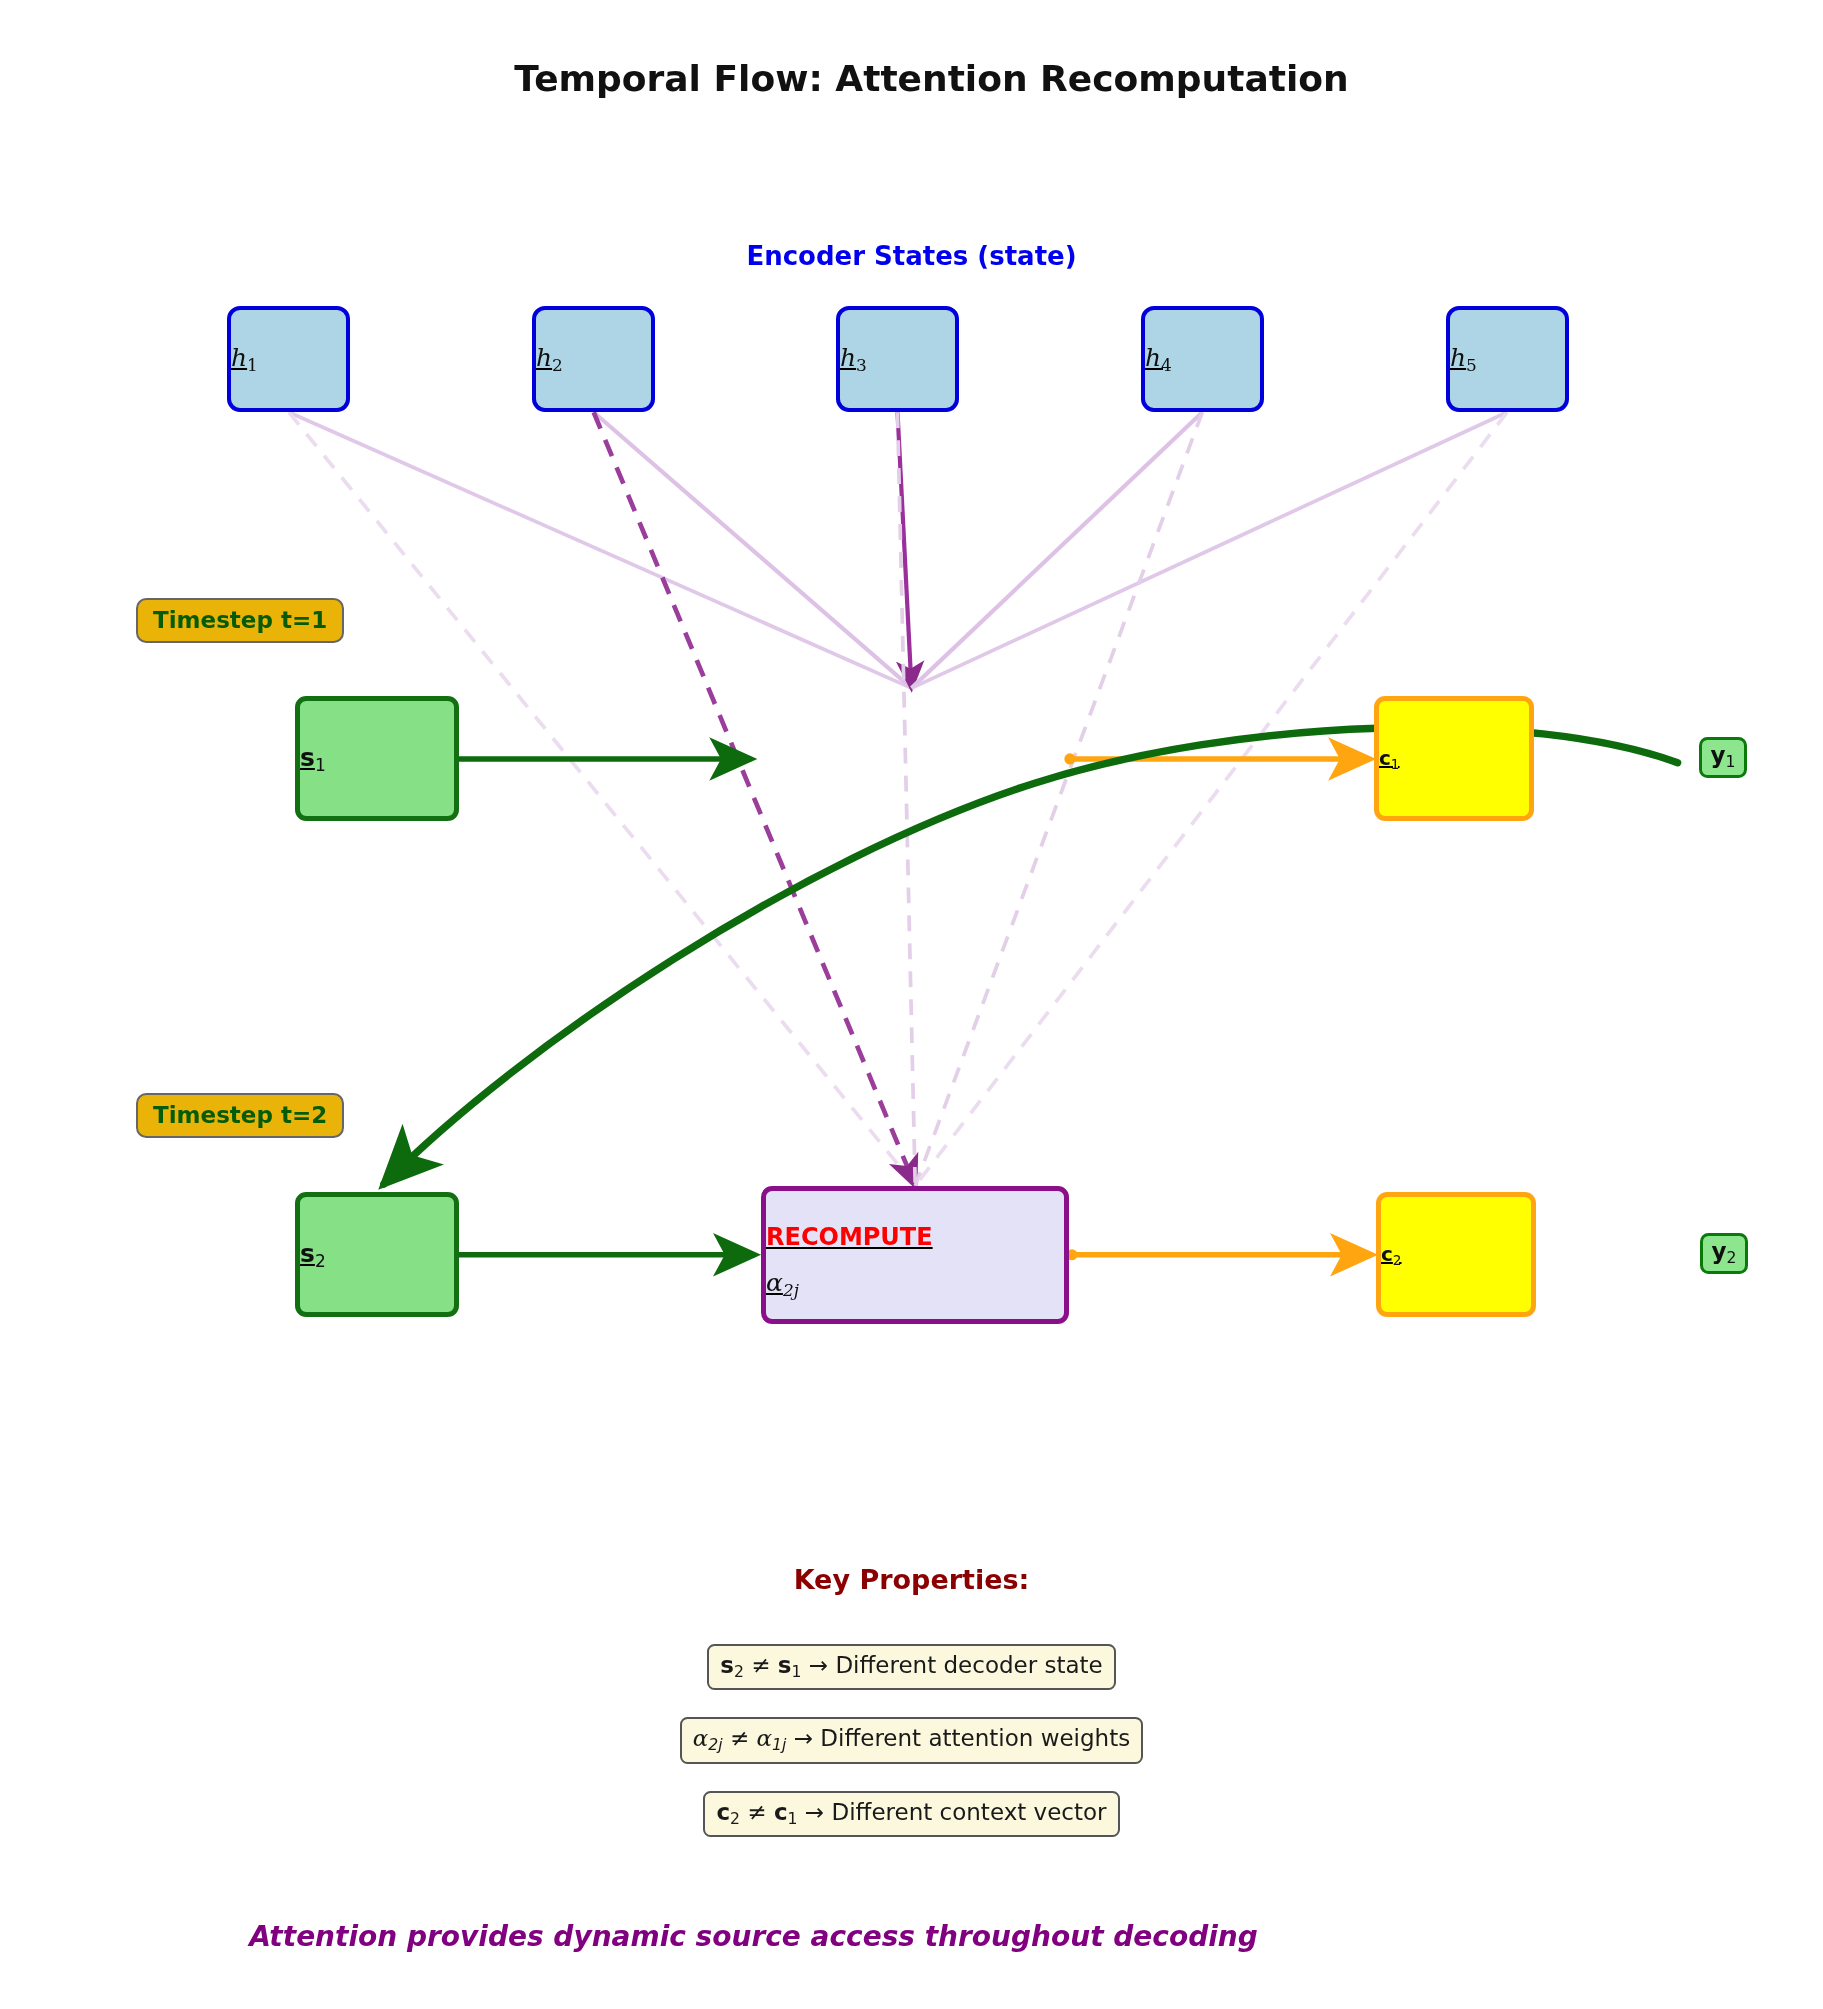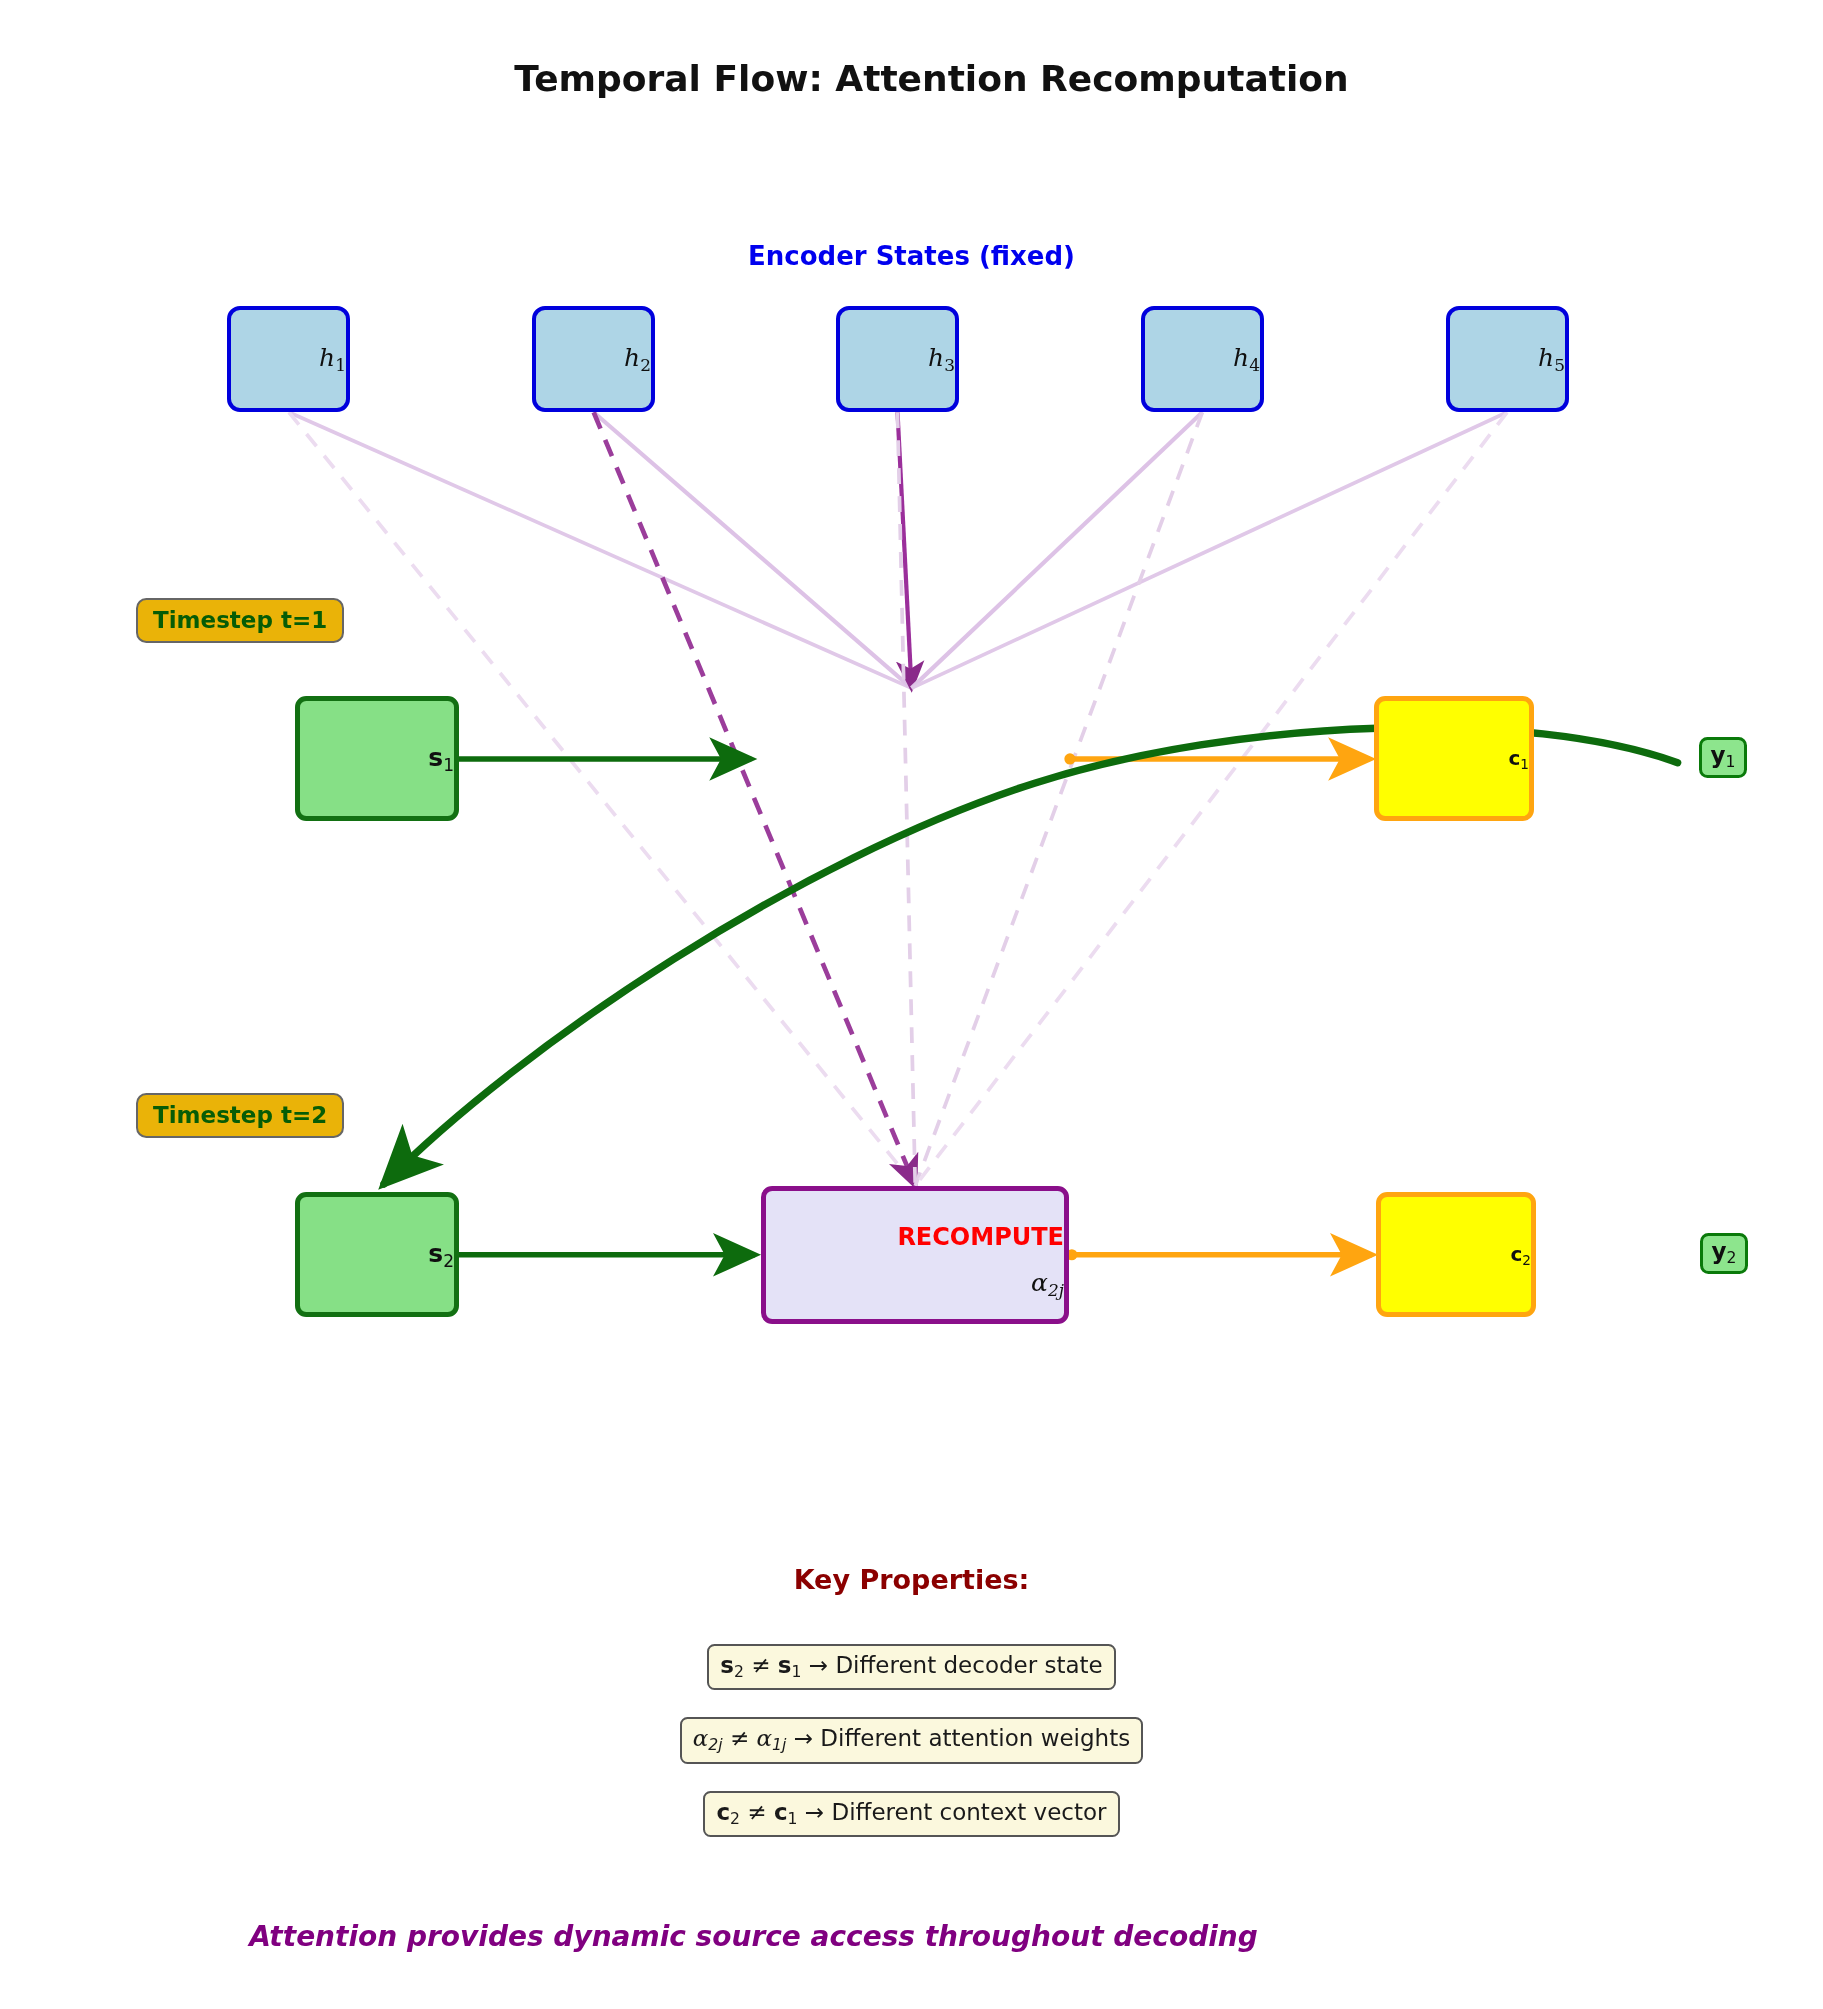--- a/index.html
+++ b/index.html
@@ -20,22 +20,23 @@
     left: 0; top: 0;
     width: 1823px;
     height: 2010px;
     pointer-events: none;
   }
   .node {
     position: absolute;
     box-sizing: border-box;
     display: flex;
     flex-direction: column;
-    align-items: flex-end;
+    align-items: flex-start;
     justify-content: center;
+    text-decoration: underline;
   }
 
   
   #title {
     position: absolute;
     left: 0;
     top: 58px;
     width: 1823px;
     text-align: center;
     font-size: 36px;
@@ -246,21 +247,21 @@
     <line x1="1150" y1="1346" x2="1472" y2="1346" stroke="#ffa510" stroke-width="6" marker-end="url(#ah-orange)"></line>
     <circle cx="1150" cy="1346" r="6" fill="#ffa510"></circle>
 
     <path d="M 1800 818
              C 1640 760, 1330 770, 1110 840
              C 860 920, 560 1120, 412 1270" fill="none" stroke="#0d6b0d" stroke-width="8" stroke-linecap="round" marker-end="url(#ah-green)"></path>
   </svg>
 
   <div id="title">Temporal Flow: Attention Recomputation</div>
 
-  <div id="encoder-label">Encoder States (fixed)</div>
+  <div id="encoder-label">Encoder States (state)</div>
 
   <div class="node enc-box" style="left:227px;">
     <span class="lbl">
       <i>h</i><span class="sub">1</span>
     </span>
   </div>
   <div class="node enc-box" style="left:532px;">
     <span class="lbl">
       <i>h</i><span class="sub">2</span>
     </span>

